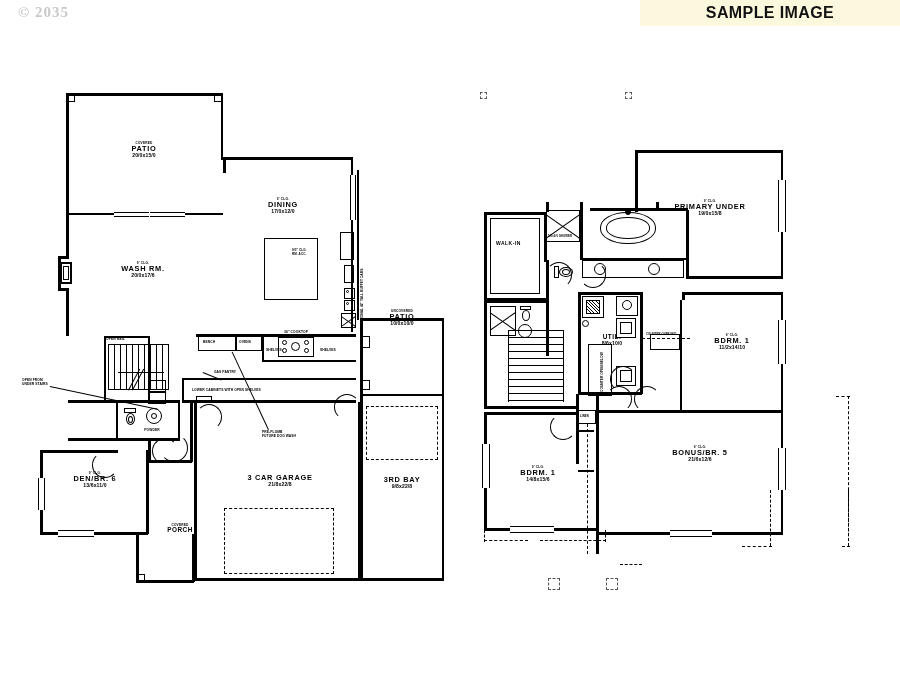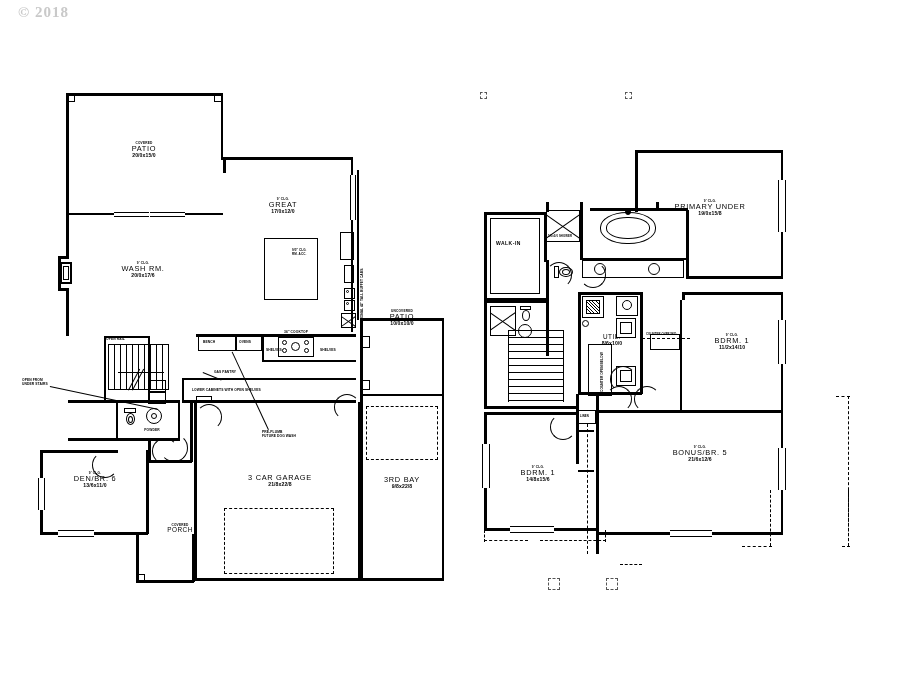--- a/index.html
+++ b/index.html
@@ -28,21 +28,21 @@
   .swing{position:absolute;border:1px solid #000;border-radius:50%;box-sizing:border-box;}
   .swing.tl{border-color:#000 transparent transparent #000;}
   .swing.tr{border-color:#000 #000 transparent transparent;}
   .swing.bl{border-color:transparent transparent #000 #000;}
   .swing.br{border-color:transparent #000 #000 transparent;}
 
   
   .lbl{position:absolute;text-align:center;white-space:nowrap;color:#000;
        transform:translateX(-50%);line-height:1.05;}
   .lbl .clg{font-size:3.2px;font-weight:bold;letter-spacing:.2px;display:block;}
-  .lbl .nm{font-size:7.4px;font-weight:normal;letter-spacing:.7px;display:block;}
+  .lbl .nm{font-size:7.4px;font-weight:bold;letter-spacing:.7px;display:block;}
   .lbl .nm.sm{font-size:6.4px;letter-spacing:.5px;}
   .lbl .dim{font-size:5.1px;font-weight:bold;letter-spacing:.1px;display:block;}
   .note{position:absolute;font-size:3.3px;font-weight:bold;color:#000;
         white-space:nowrap;letter-spacing:.1px;transform:translateX(-50%);}
   .note.l{transform:none;}
   .vnote{position:absolute;font-size:3.3px;font-weight:bold;color:#000;
          white-space:nowrap;transform-origin:0 0;}
   .leader{position:absolute;background:#000;height:1px;transform-origin:0 0;}
 
   
@@ -65,21 +65,24 @@
   .win{position:absolute;background:#fff;border-top:1px solid #000;border-bottom:1px solid #000;}
   .winv{position:absolute;background:#fff;border-left:1px solid #000;border-right:1px solid #000;}
   .post{position:absolute;border:1.5px solid #000;box-sizing:border-box;}
   .postd{position:absolute;border:1px dashed #555;box-sizing:border-box;}
 </style>
 </head>
 <body>
 
 <div class="stage">
 
-  <div class="copyright">© 2018</div>
+  <div class="copyright">© 2035</div>
+  <div class="sample-banner">
+    <span>SAMPLE IMAGE</span>
+  </div>
 
   <div class="plan" style="left:0;top:0;width:470px;height:675px;">
 
     <div class="w" style="left:66px;top:93px;width:157px;height:2.5px;"></div>
     <div class="w" style="left:66px;top:93px;width:2.5px;height:122px;"></div>
     <div class="w" style="left:220.5px;top:93px;width:2.5px;height:66px;"></div>
     <div class="w" style="left:220.5px;top:157px;width:30px;height:2.5px;"></div>
     <div class="w" style="left:66px;top:212.5px;width:48px;height:2.5px;"></div>
     <div class="w" style="left:185px;top:212.5px;width:38px;height:2.5px;"></div>
 
@@ -96,21 +99,21 @@
     </div>
 
     <div class="w" style="left:223px;top:157px;width:2.5px;height:16px;"></div>
     <div class="w" style="left:223px;top:157px;width:130px;height:2.5px;"></div>
     <div class="w" style="left:350.5px;top:157px;width:2.5px;height:175px;"></div>
     <div class="w" style="left:357px;top:170px;width:2px;height:150px;"></div>
     <div class="winv" style="left:350px;top:175px;width:4px;height:45px;"></div>
 
     <div class="lbl" style="left:283px;top:198px;width:120px;">
       <span class="clg">9' CLG.</span>
-      <span class="nm">GREAT</span>
+      <span class="nm">DINING</span>
       <span class="dim">17/0x12/0</span>
     </div>
 
     <div class="vnote" style="left:360px;top:325px;transform:rotate(-90deg);">OPTIONAL 42" TALL BUFFET CABS.</div>
 
     <div class="box" style="left:340px;top:232px;width:14px;height:28px;"></div>
     <div class="box" style="left:344px;top:265px;width:10px;height:18px;"></div>
     <div class="box" style="left:344px;top:288px;width:11px;height:11px;"></div>
     <div class="circle" style="left:346px;top:290px;width:3px;height:3px;"></div>
     <div class="box" style="left:344px;top:300px;width:11px;height:11px;"></div>

